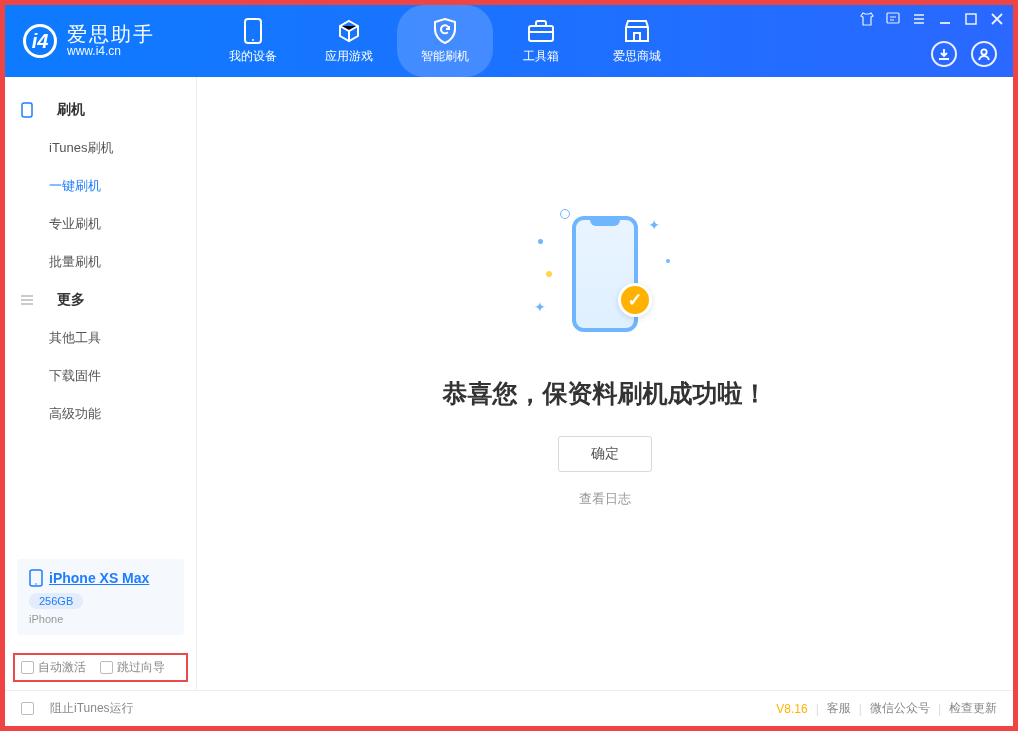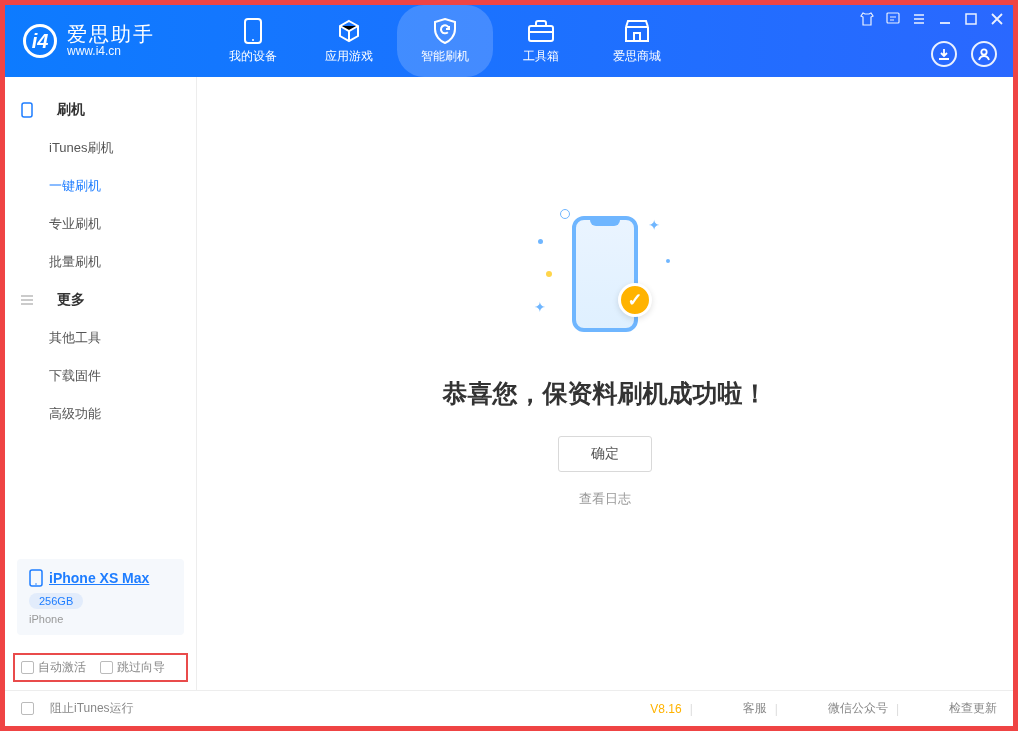--- a/index.html
+++ b/index.html
@@ -179,21 +179,21 @@
   }
   .log-link{font-size:13px;color:#999;cursor:pointer;}
   
   .footer{
     height:36px;border-top:1px solid #ededed;
     display:flex;align-items:center;justify-content:space-between;
     font-size:12px;color:#888;padding:0 16px;
   }
   .footer-left{display:flex;align-items:center;gap:16px;cursor:pointer;}
   .footer-right{display:flex;align-items:center;gap:8px;}
-  .flink{color:#888;cursor:pointer;margin-left:42px;}
+  .flink{color:#888;cursor:pointer;}
   .sep{color:#ddd;}
   .ver{color:#ffb300;}
 </style>
 </head>
 <body>
 
 <div class="window">
 
   <div class="header">
     <div class="logo-block">

